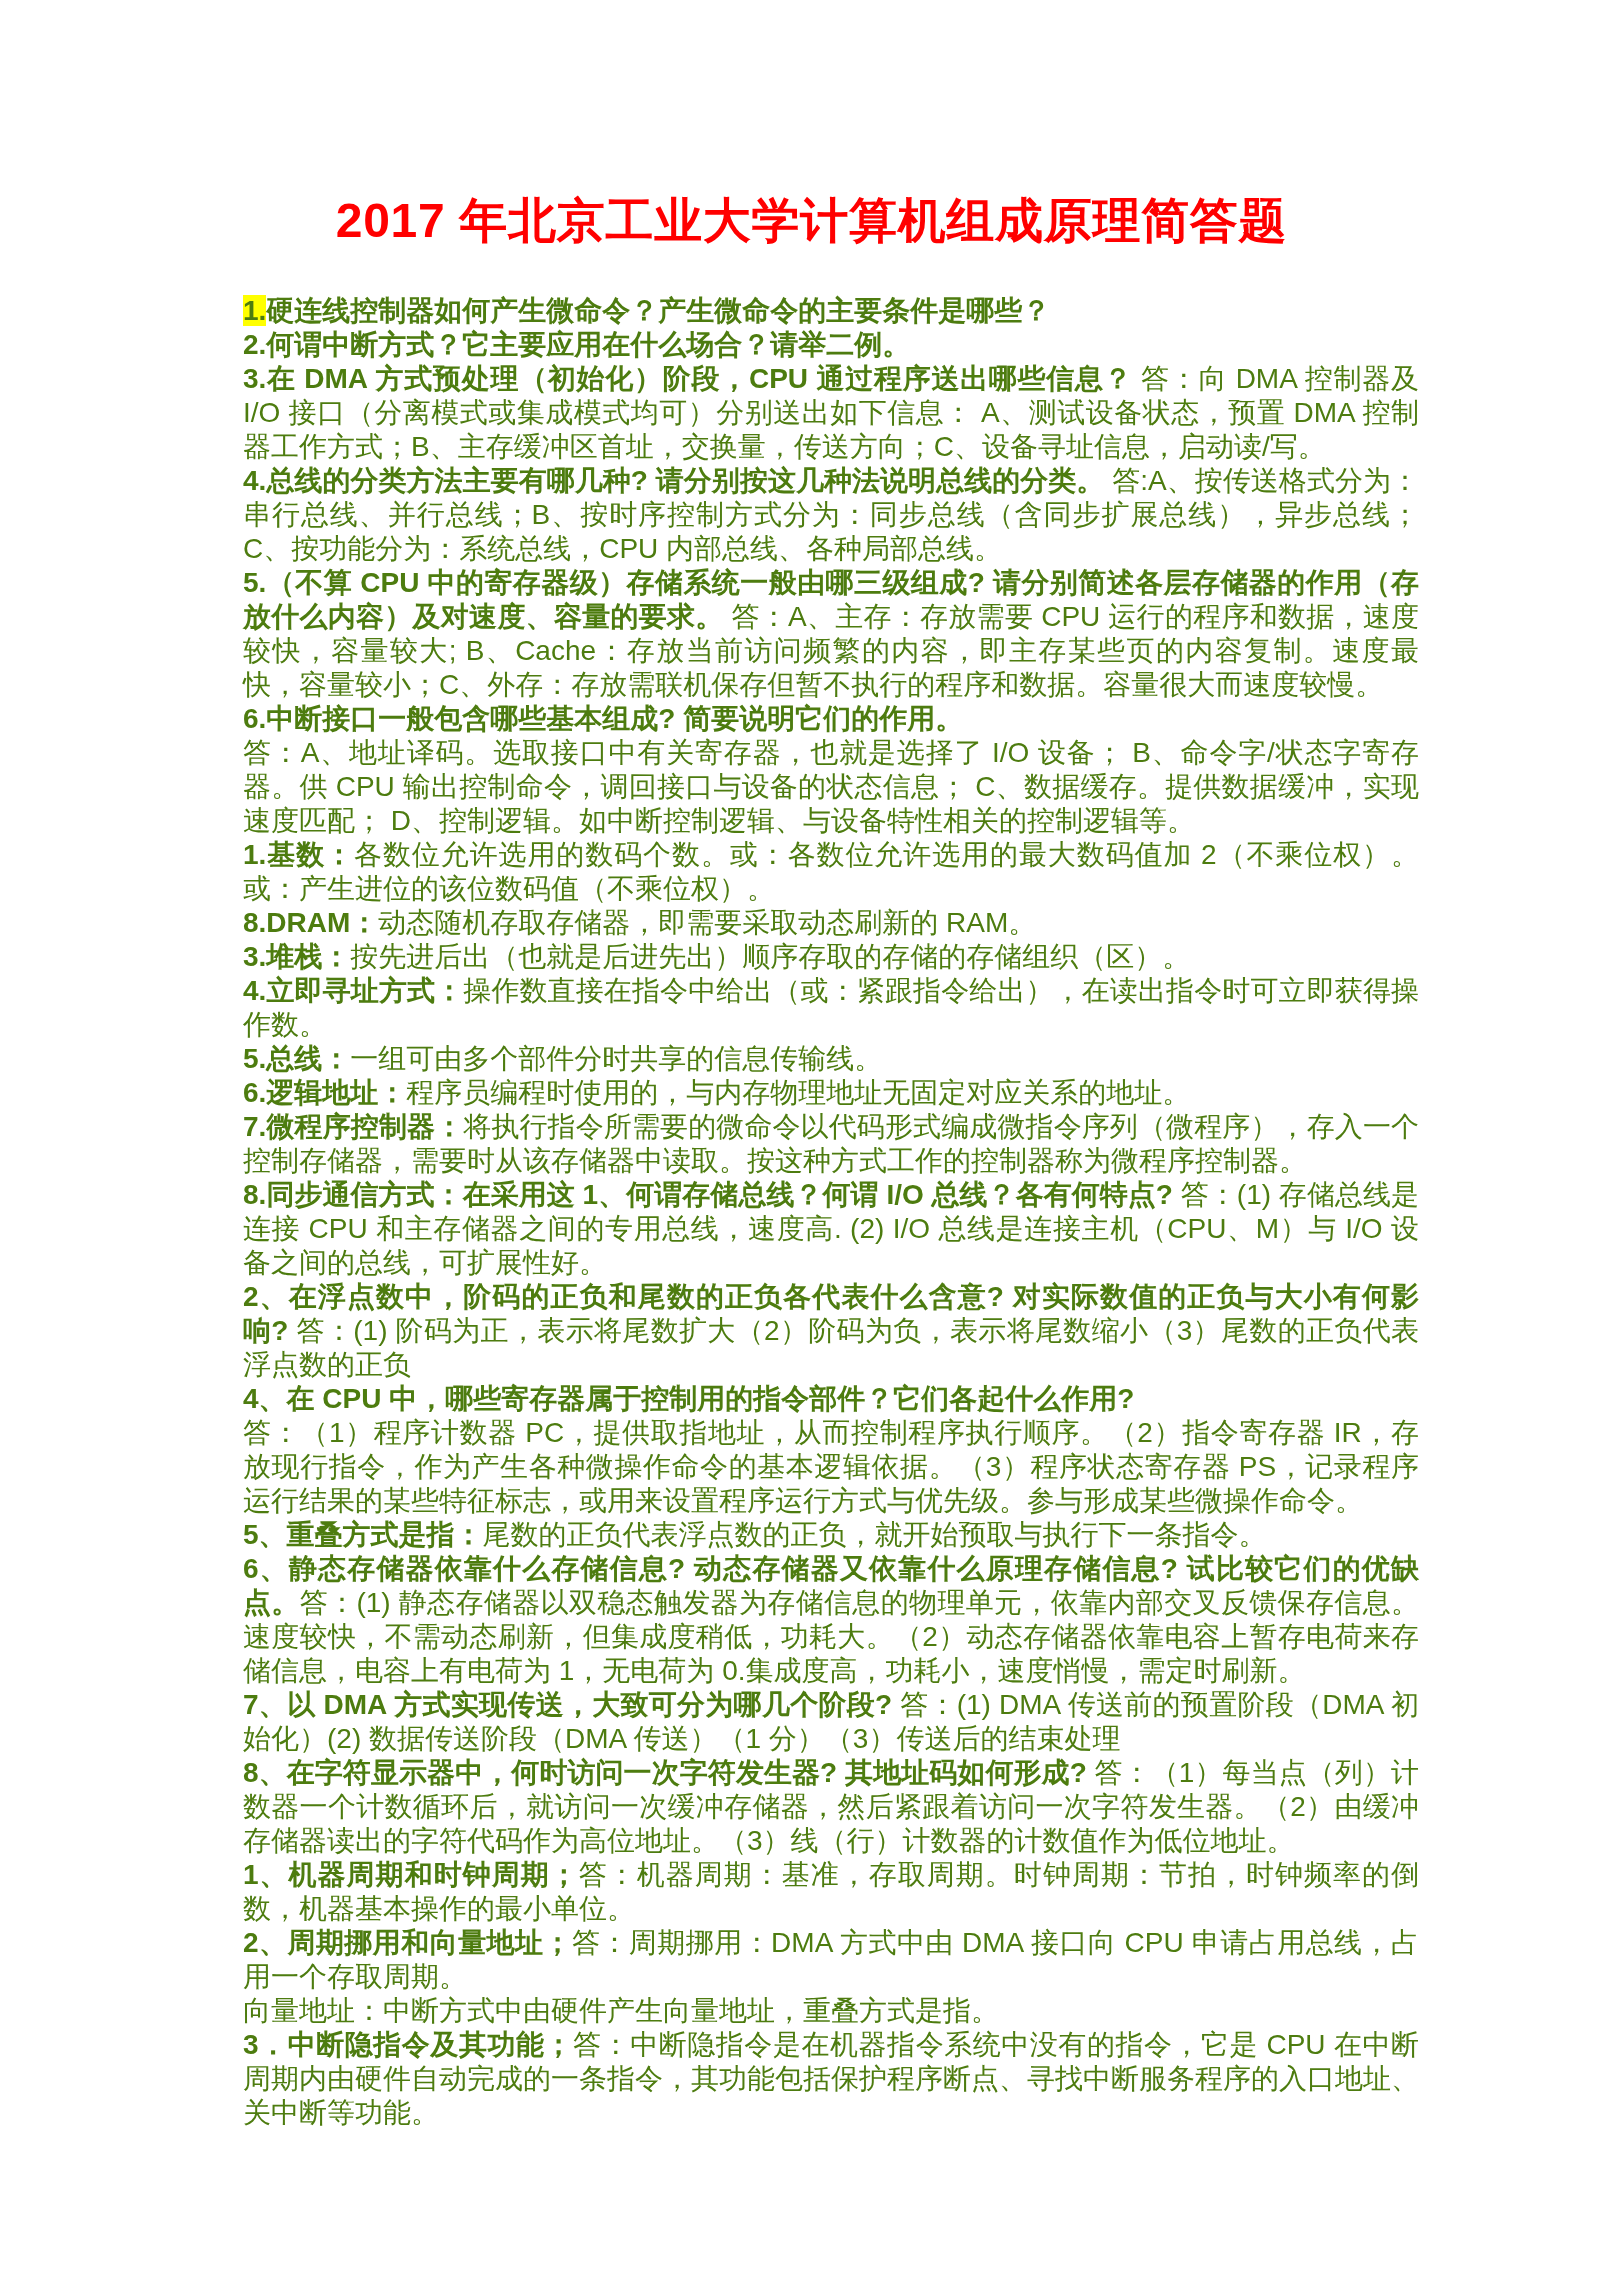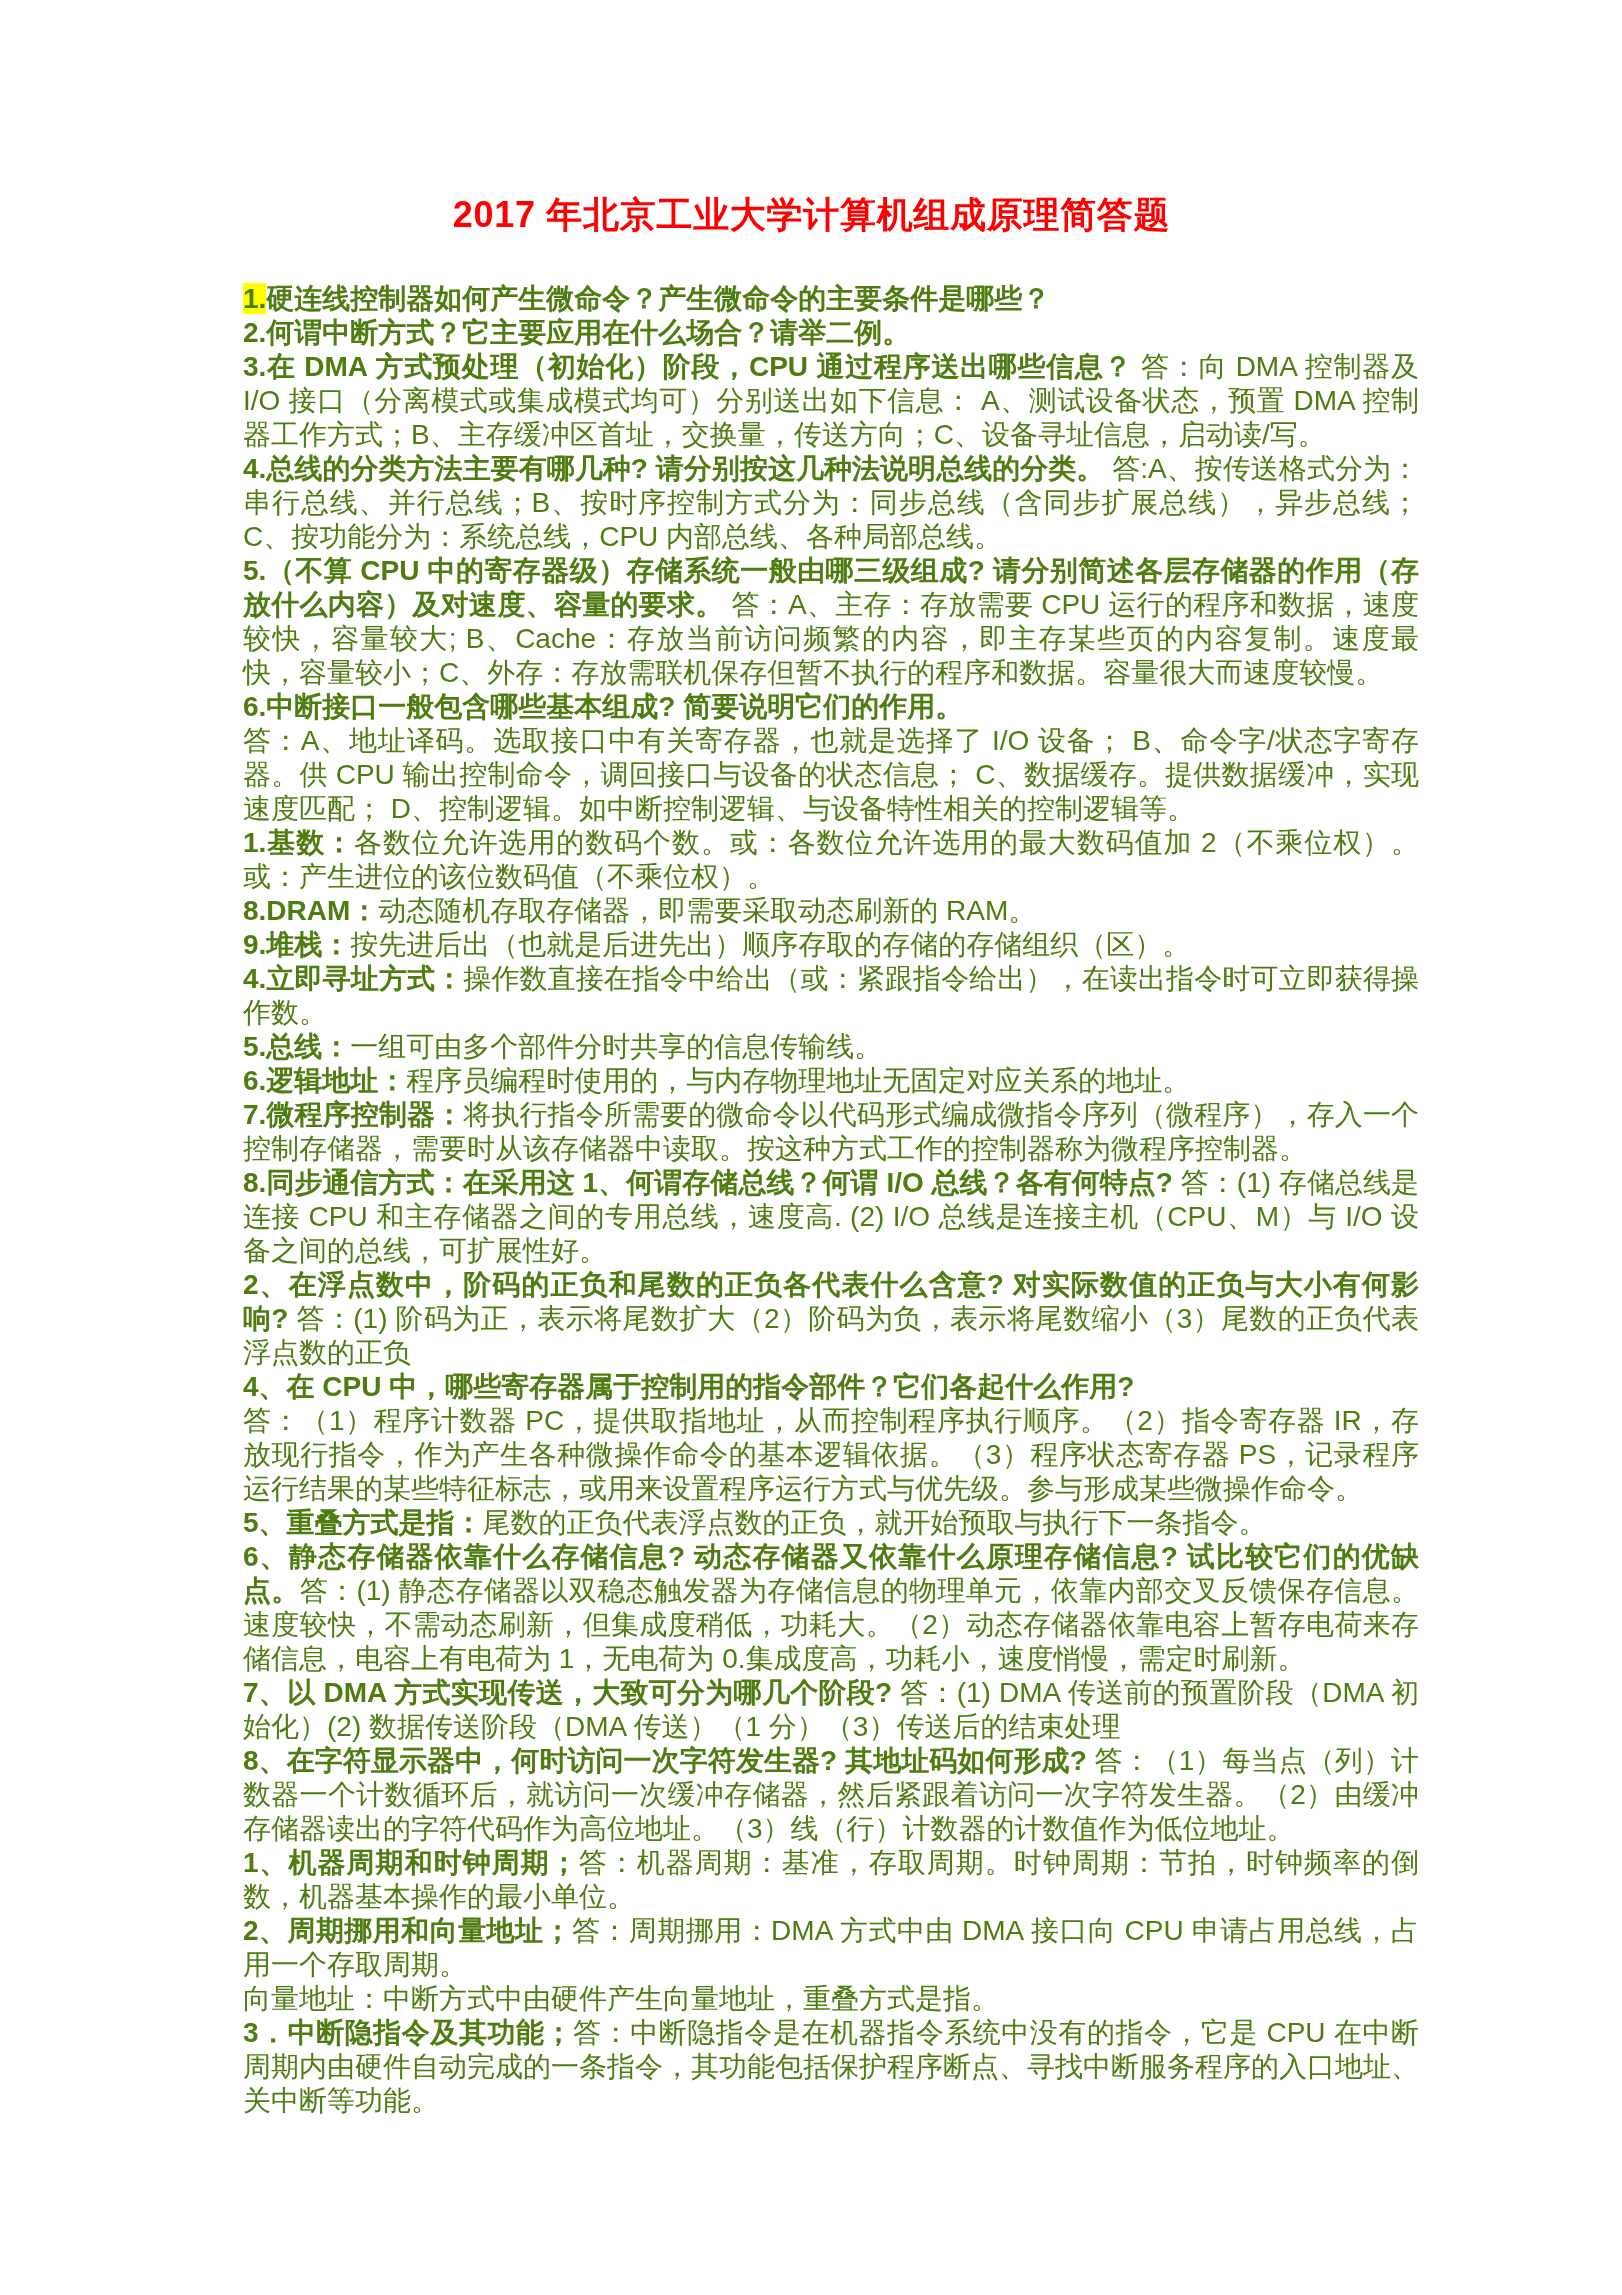--- a/index.html
+++ b/index.html
@@ -13,21 +13,21 @@
     height: 2295px;
     background: #ffffff;
     overflow: hidden;
     font-family: "Liberation Sans", "DejaVu Sans", sans-serif;
     color: #000000;
   }
   .doc-title {
     margin: 0;
     padding-top: 196px;
     text-align: center;
-    font-size: 36px;
+    font-size: 48px;
     font-weight: 700;
     line-height: 1.05;
     letter-spacing: 0.7px;
   }
   .doc-body {
     margin: 48px 204px 0 243px;
     font-size: 28px;
     line-height: 34px;
     text-align: justify;
   }
@@ -47,21 +47,21 @@
   <div class="doc-body" id="doc-body" style="color: #4d7c0f;">
       <p><span class="bold hl" style="background: rgb(255, 255, 0);">1.</span><span class="bold">硬连线控制器如何产生微命令？产生微命令的主要条件是哪些？</span></p>
       <p><span class="bold">2.何谓中断方式？它主要应用在什么场合？请举二例。</span></p>
       <p><span class="bold">3.在 DMA 方式预处理（初始化）阶段，CPU 通过程序送出哪些信息？</span><span> 答：向 DMA 控制器及 I/O 接口（分离模式或集成模式均可）分别送出如下信息： A、测试设备状态，预置 DMA 控制器工作方式；B、主存缓冲区首址，交换量，传送方向；C、设备寻址信息，启动读/写。</span></p>
       <p><span class="bold">4.总线的分类方法主要有哪几种? 请分别按这几种法说明总线的分类。</span><span> 答:A、按传送格式分为：串行总线、并行总线；B、按时序控制方式分为：同步总线（含同步扩展总线），异步总线；C、按功能分为：系统总线，CPU 内部总线、各种局部总线。</span></p>
       <p><span class="bold">5.（不算 CPU 中的寄存器级）存储系统一般由哪三级组成? 请分别简述各层存储器的作用（存放什么内容）及对速度、容量的要求。</span><span> 答：A、主存：存放需要 CPU 运行的程序和数据，速度较快，容量较大; B、Cache：存放当前访问频繁的内容，即主存某些页的内容复制。速度最快，容量较小；C、外存：存放需联机保存但暂不执行的程序和数据。容量很大而速度较慢。</span></p>
       <p><span class="bold">6.中断接口一般包含哪些基本组成? 简要说明它们的作用。</span></p>
       <p><span>答：A、地址译码。选取接口中有关寄存器，也就是选择了 I/O 设备； B、命令字/状态字寄存器。供 CPU 输出控制命令，调回接口与设备的状态信息； C、数据缓存。提供数据缓冲，实现速度匹配； D、控制逻辑。如中断控制逻辑、与设备特性相关的控制逻辑等。</span></p>
       <p><span class="bold">1.基数：</span><span>各数位允许选用的数码个数。或：各数位允许选用的最大数码值加 2（不乘位权）。或：产生进位的该位数码值（不乘位权）。</span></p>
       <p><span class="bold">8.DRAM：</span><span>动态随机存取存储器，即需要采取动态刷新的 RAM。</span></p>
-      <p><span class="bold">9.堆栈：</span><span>按先进后出（也就是后进先出）顺序存取的存储的存储组织（区）。</span></p>
+      <p><span class="bold">3.堆栈：</span><span>按先进后出（也就是后进先出）顺序存取的存储的存储组织（区）。</span></p>
       <p><span class="bold">4.立即寻址方式：</span><span>操作数直接在指令中给出（或：紧跟指令给出），在读出指令时可立即获得操作数。</span></p>
       <p><span class="bold">5.总线：</span><span>一组可由多个部件分时共享的信息传输线。</span></p>
       <p><span class="bold">6.逻辑地址：</span><span>程序员编程时使用的，与内存物理地址无固定对应关系的地址。</span></p>
       <p><span class="bold">7.微程序控制器：</span><span>将执行指令所需要的微命令以代码形式编成微指令序列（微程序），存入一个控制存储器，需要时从该存储器中读取。按这种方式工作的控制器称为微程序控制器。</span></p>
       <p><span class="bold">8.同步通信方式：在采用这 1、何谓存储总线？何谓 I/O 总线？各有何特点?</span><span> 答：(1) 存储总线是连接 CPU 和主存储器之间的专用总线，速度高. (2) I/O 总线是连接主机（CPU、M）与 I/O 设备之间的总线，可扩展性好。</span></p>
       <p><span class="bold">2、在浮点数中，阶码的正负和尾数的正负各代表什么含意? 对实际数值的正负与大小有何影响?</span><span> 答：(1) 阶码为正，表示将尾数扩大（2）阶码为负，表示将尾数缩小（3）尾数的正负代表浮点数的正负</span></p>
       <p><span class="bold">4、在 CPU 中，哪些寄存器属于控制用的指令部件？它们各起什么作用?</span></p>
       <p><span>答：（1）程序计数器 PC，提供取指地址，从而控制程序执行顺序。（2）指令寄存器 IR，存放现行指令，作为产生各种微操作命令的基本逻辑依据。（3）程序状态寄存器 PS，记录程序运行结果的某些特征标志，或用来设置程序运行方式与优先级。参与形成某些微操作命令。</span></p>
       <p><span class="bold">5、重叠方式是指：</span><span>尾数的正负代表浮点数的正负，就开始预取与执行下一条指令。</span></p>
       <p><span class="bold">6、静态存储器依靠什么存储信息? 动态存储器又依靠什么原理存储信息? 试比较它们的优缺点。</span><span>答：(1) 静态存储器以双稳态触发器为存储信息的物理单元，依靠内部交叉反馈保存信息。速度较快，不需动态刷新，但集成度稍低，功耗大。（2）动态存储器依靠电容上暂存电荷来存储信息，电容上有电荷为 1，无电荷为 0.集成度高，功耗小，速度悄慢，需定时刷新。</span></p>

